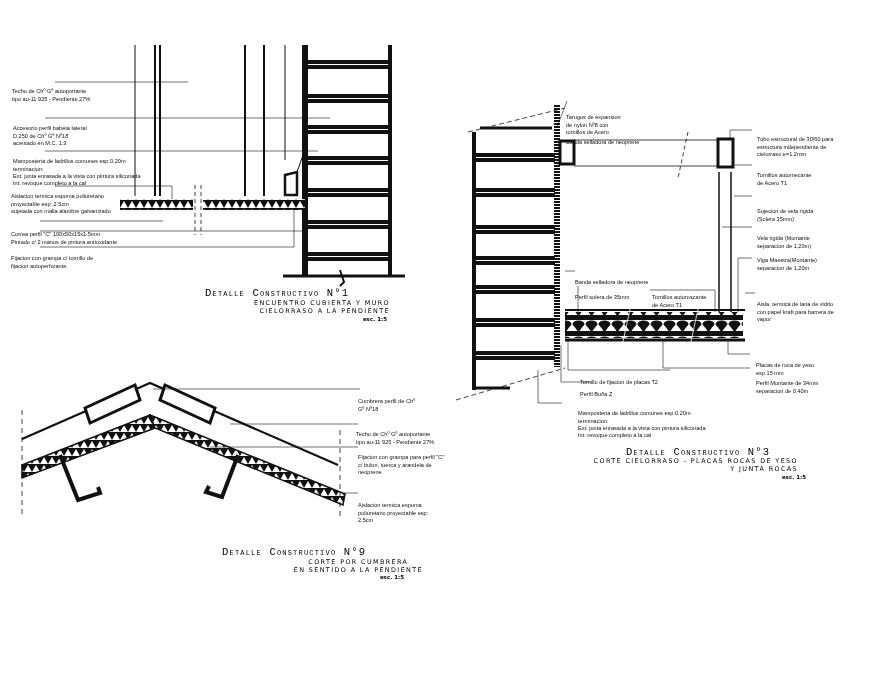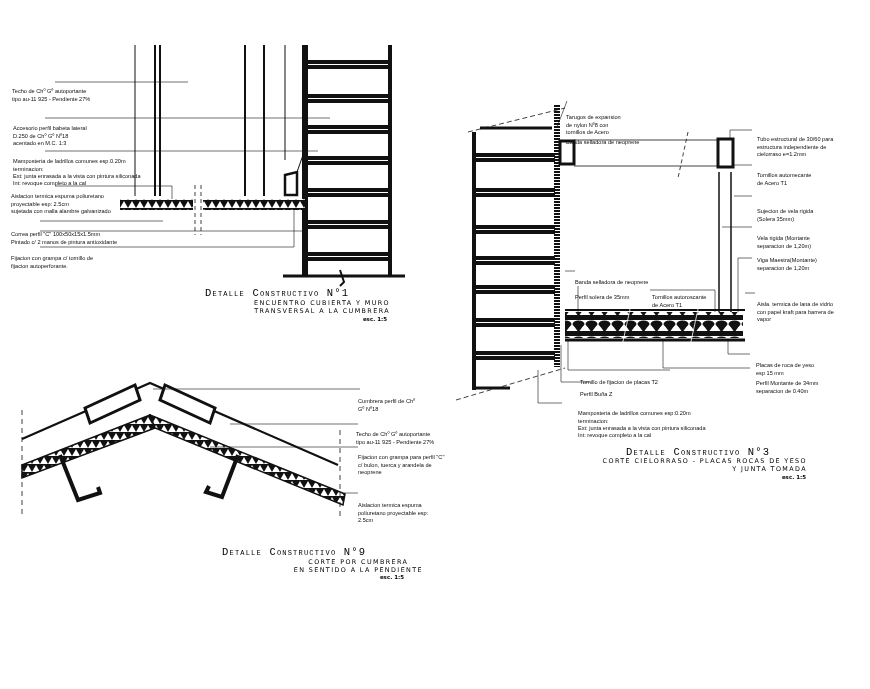--- a/index.html
+++ b/index.html
@@ -188,21 +188,21 @@
 </div>
 <div class="note" style="left:11px;top:217px;">
   <span>Correa perfil "C" 100x50x15x1.5mm</span><span>Pintado c/ 2 manos de pintura antioxidante</span>
 </div>
 <div class="note" style="left:11px;top:241px;">
   <span>Fijacion con grampa c/ tornillo de</span><span>fijacion autoperforante.</span>
 </div>
 <div class="title-main" style="left:205px;top:287px;">Detalle Constructivo N°1</div>
 <div class="title-sub" style="right:480px;top:299px;">
   <div>ENCUENTRO CUBIERTA Y MURO</div>
-    <div>TRANSVERSAL A LA CUMBRERA</div>
+    <div>CIELORRASO A LA PENDIENTE</div>
 </div>
 <div class="title-scale" style="right:483px;top:316px;">esc. 1:5</div>
 
 <div class="note" style="left:358px;top:384px;">
   <span>Cumbrera perfil de Chº</span><span>Gº Nº18</span>
 </div>
 <div class="note" style="left:356px;top:417px;">
   <span>Techo de Chº Gº autoportante</span><span>tipo au-11 925 - Pendiente 27%</span>
 </div>
 <div class="note" style="left:358px;top:440px;">
@@ -260,17 +260,17 @@
 <div class="note" style="left:756px;top:366px;">
   <span>Perfil Montante de 34mm</span><span>separacion de 0.40m</span>
 </div>
 <div class="note" style="left:580px;top:377px;">
   <span>Perfil Buña Z</span>
 </div>
 <div class="note" style="left:578px;top:396px;">
   <span>Mamposteria de ladrillos comunes esp:0.20m</span><span>terminacion:</span><span>Ext: junta enrasada a la vista con pintura siliconada</span><span>Int: revoque completo a la cal</span>
 </div>
 <div class="title-main" style="left:620px;top:446px;margin-left:6px;">Detalle Constructivo N°3</div>
-<div class="title-sub" style="right:63px;top:457px;">
+<div class="title-sub" style="right:72px;top:457px;">
   <div>CORTE CIELORRASO - PLACAS ROCAS DE YESO</div>
-    <div>Y JUNTA TOMADA</div>
+    <div>Y JUNTA ROCAS</div>
 </div>
 <div class="title-scale" style="right:64px;top:474px;">esc. 1:5</div>
 
 </body></html>

